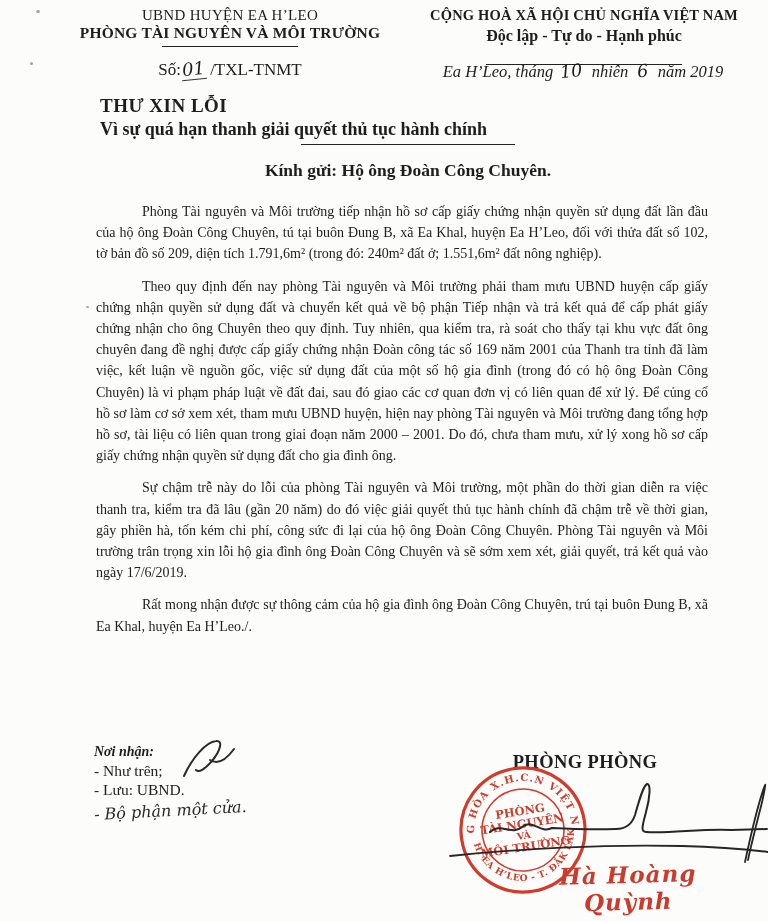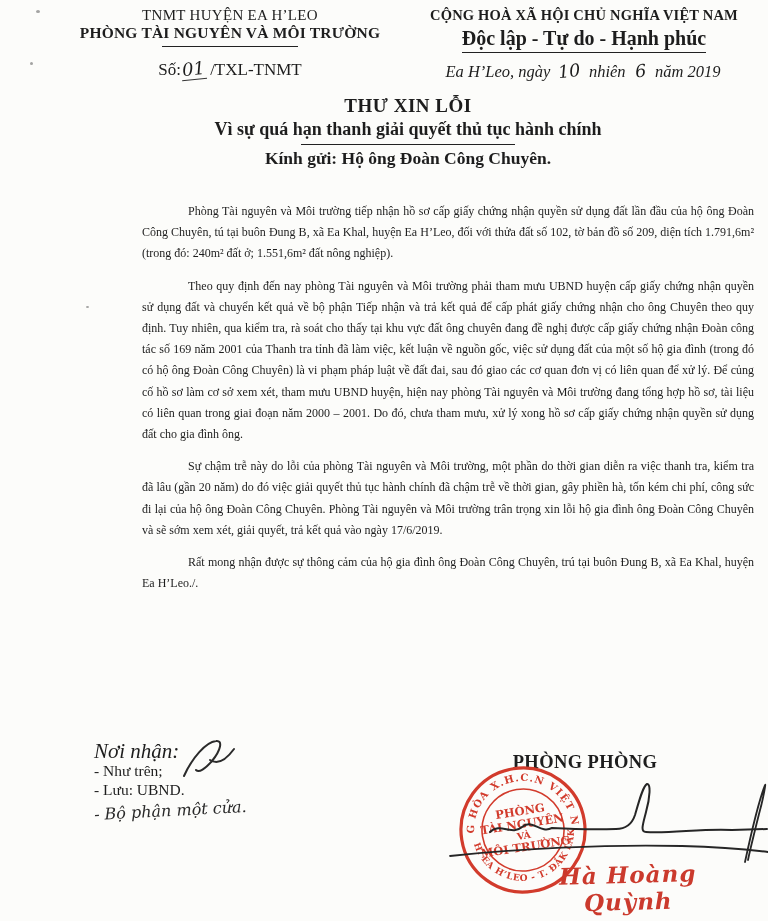--- a/index.html
+++ b/index.html
@@ -11,75 +11,75 @@
     color:#1d1d1d;
     overflow:hidden;
   }
   
   .hdr-left{position:absolute;left:55px;top:6px;width:350px;text-align:center;line-height:1.22;}
   .hdr-left .l1{font-size:15px;letter-spacing:.3px;}
   .hdr-left .l2{font-size:15.5px;font-weight:bold;letter-spacing:.2px;}
   .hdr-left .rule{width:136px;border-bottom:1.6px solid #222;margin:3px auto 0;}
   .hdr-right{position:absolute;left:408px;top:6px;width:352px;text-align:center;line-height:1.25;}
   .hdr-right .l1{font-size:14.5px;font-weight:bold;letter-spacing:.2px;}
-  .hdr-right .l2{font-size:20px;font-weight:bold;display:inline-block;padding-bottom:1px;border-bottom:1.6px solid #222;margin-top:2px;}
+  .hdr-right .l2{font-size:16px;font-weight:bold;display:inline-block;padding-bottom:18px;border-bottom:1.6px solid #222;margin-top:2px;}
   .doc-num{position:absolute;left:55px;top:58px;width:350px;text-align:center;font-size:17px;}
   .hw{font-family:"DejaVu Serif",serif;font-style:italic;display:inline-block;transform:rotate(-6deg);}
   .doc-num .hw{font-size:18px;border-bottom:1px solid #333;padding:0 1px;}
   .date-line{position:absolute;left:408px;top:61px;width:352px;text-align:center;font-style:italic;font-size:16.5px;}
   .date-line .hw{font-size:17.5px;margin:0 3px;}
   .date-line .sp{margin:0 2px;}
   
-  .title-block{position:absolute;left:100px;top:95px;width:616px;text-align:center;}
+  .title-block{position:absolute;left:100px;top:95px;width:616px;}
   .title-main{font-size:19px;font-weight:bold;letter-spacing:.5px;}
   .title-sub{font-size:18px;font-weight:bold;margin-top:2px;}
   .title-rule{width:214px;border-bottom:1.7px solid #222;margin:4px auto 0;}
-  .greeting{position:absolute;left:100px;top:148px;width:616px;text-align:center;font-size:17.5px;font-weight:bold;}
+  .greeting{position:absolute;left:100px;top:160px;width:616px;text-align:center;font-size:17.5px;font-weight:bold;}
   
-  .body-text{position:absolute;left:96px;top:201px;width:612px;font-size:12px;line-height:21.2px;text-align:justify;margin-left:46px;}
+  .body-text{position:absolute;left:96px;top:201px;width:612px;font-size:14px;line-height:21.2px;text-align:justify;}
   .body-text p{margin:0 0 11px;text-indent:46px;}
   
   .recipients{position:absolute;left:94px;top:742px;font-size:15.5px;line-height:19px;}
-  .recipients .label{font-size:21px;font-weight:normal;font-style:italic;}
+  .recipients .label{font-size:14px;font-weight:bold;font-style:italic;}
   .recipients .hw-note{font-family:"DejaVu Serif",serif;font-style:italic;font-size:16px;display:inline-block;transform:rotate(-3deg);margin-top:2px;color:#2a2a2a;}
   .scribble{position:absolute;left:176px;top:736px;}
   .chief-title{position:absolute;left:478px;top:752px;width:214px;text-align:center;font-size:18.5px;font-weight:bold;letter-spacing:.4px;}
   .stamp{position:absolute;left:458px;top:765px;width:130px;height:130px;transform:rotate(-9deg);}
   .signature{position:absolute;left:420px;top:772px;}
   .signer-name{
     position:absolute;left:518px;top:861px;width:220px;text-align:center;
     color:#cb3a2d;font-family:"DejaVu Serif",serif;font-style:italic;font-weight:bold;
     font-size:23px;transform:rotate(-1.5deg);letter-spacing:1px;
   }
   
   .speck{position:absolute;background:#5a5a5a;border-radius:50%;opacity:.55;}
 </style>
 </head>
 <body>
 
 <div class="page">
 
   <div class="hdr-left">
-    <div class="l1">TNMT HUYỆN EA H’LEO</div>
+    <div class="l1">UBND HUYỆN EA H’LEO</div>
     <div class="l2">PHÒNG TÀI NGUYÊN VÀ MÔI TRƯỜNG</div>
     <div class="rule"></div>
   </div>
 
   <div class="hdr-right">
     <div class="l1">CỘNG HOÀ XÃ HỘI CHỦ NGHĨA VIỆT NAM</div>
     <div><span class="l2">Độc lập - Tự do - Hạnh phúc</span></div>
   </div>
 
   <div class="doc-num">
     <span>Số:</span><span class="hw">01</span>
     <span>/TXL-TNMT</span>
   </div>
 
   <div class="date-line">
-    <span>Ea H’Leo, ngày</span>
+    <span>Ea H’Leo, tháng</span>
     <span class="hw">10</span>
     <span class="sp">nhiên</span>
     <span class="hw">6</span>
     <span class="sp">năm 2019</span>
   </div>
 
   <div class="title-block">
     <div class="title-main">THƯ XIN LỖI</div>
     <div class="title-sub">Vì sự quá hạn thanh giải quyết thủ tục hành chính</div>
     <div class="title-rule"></div>

